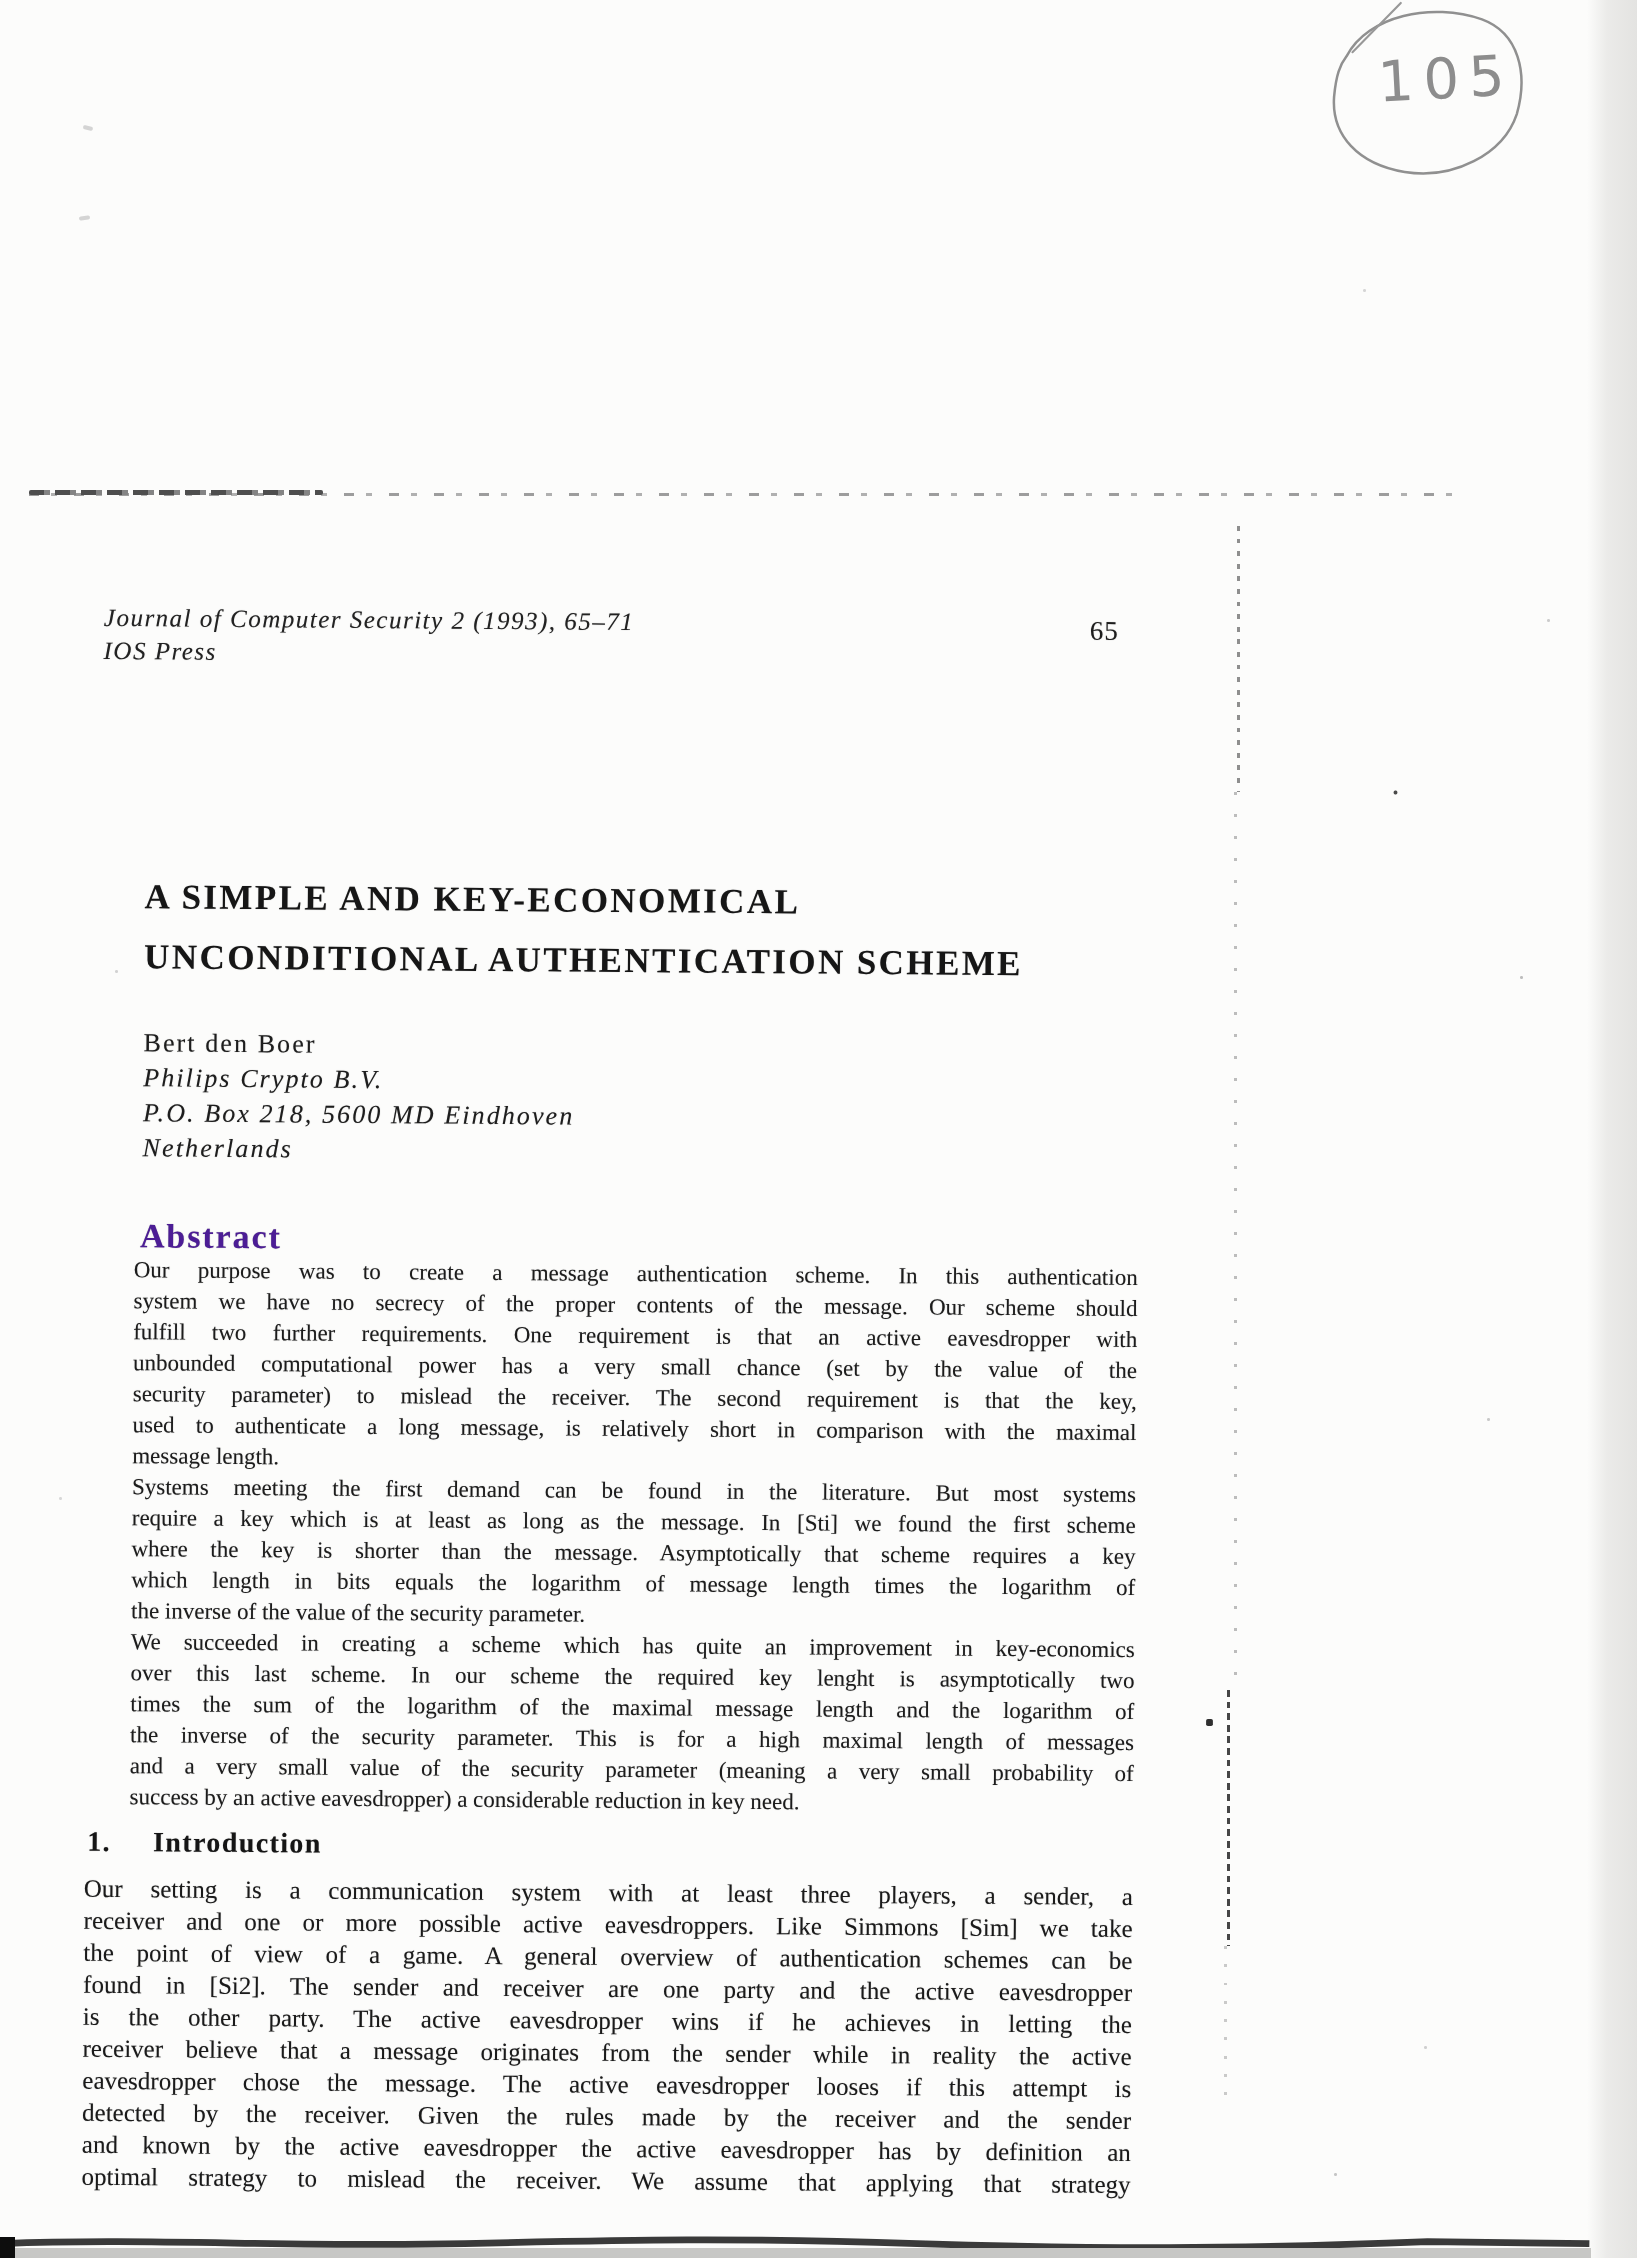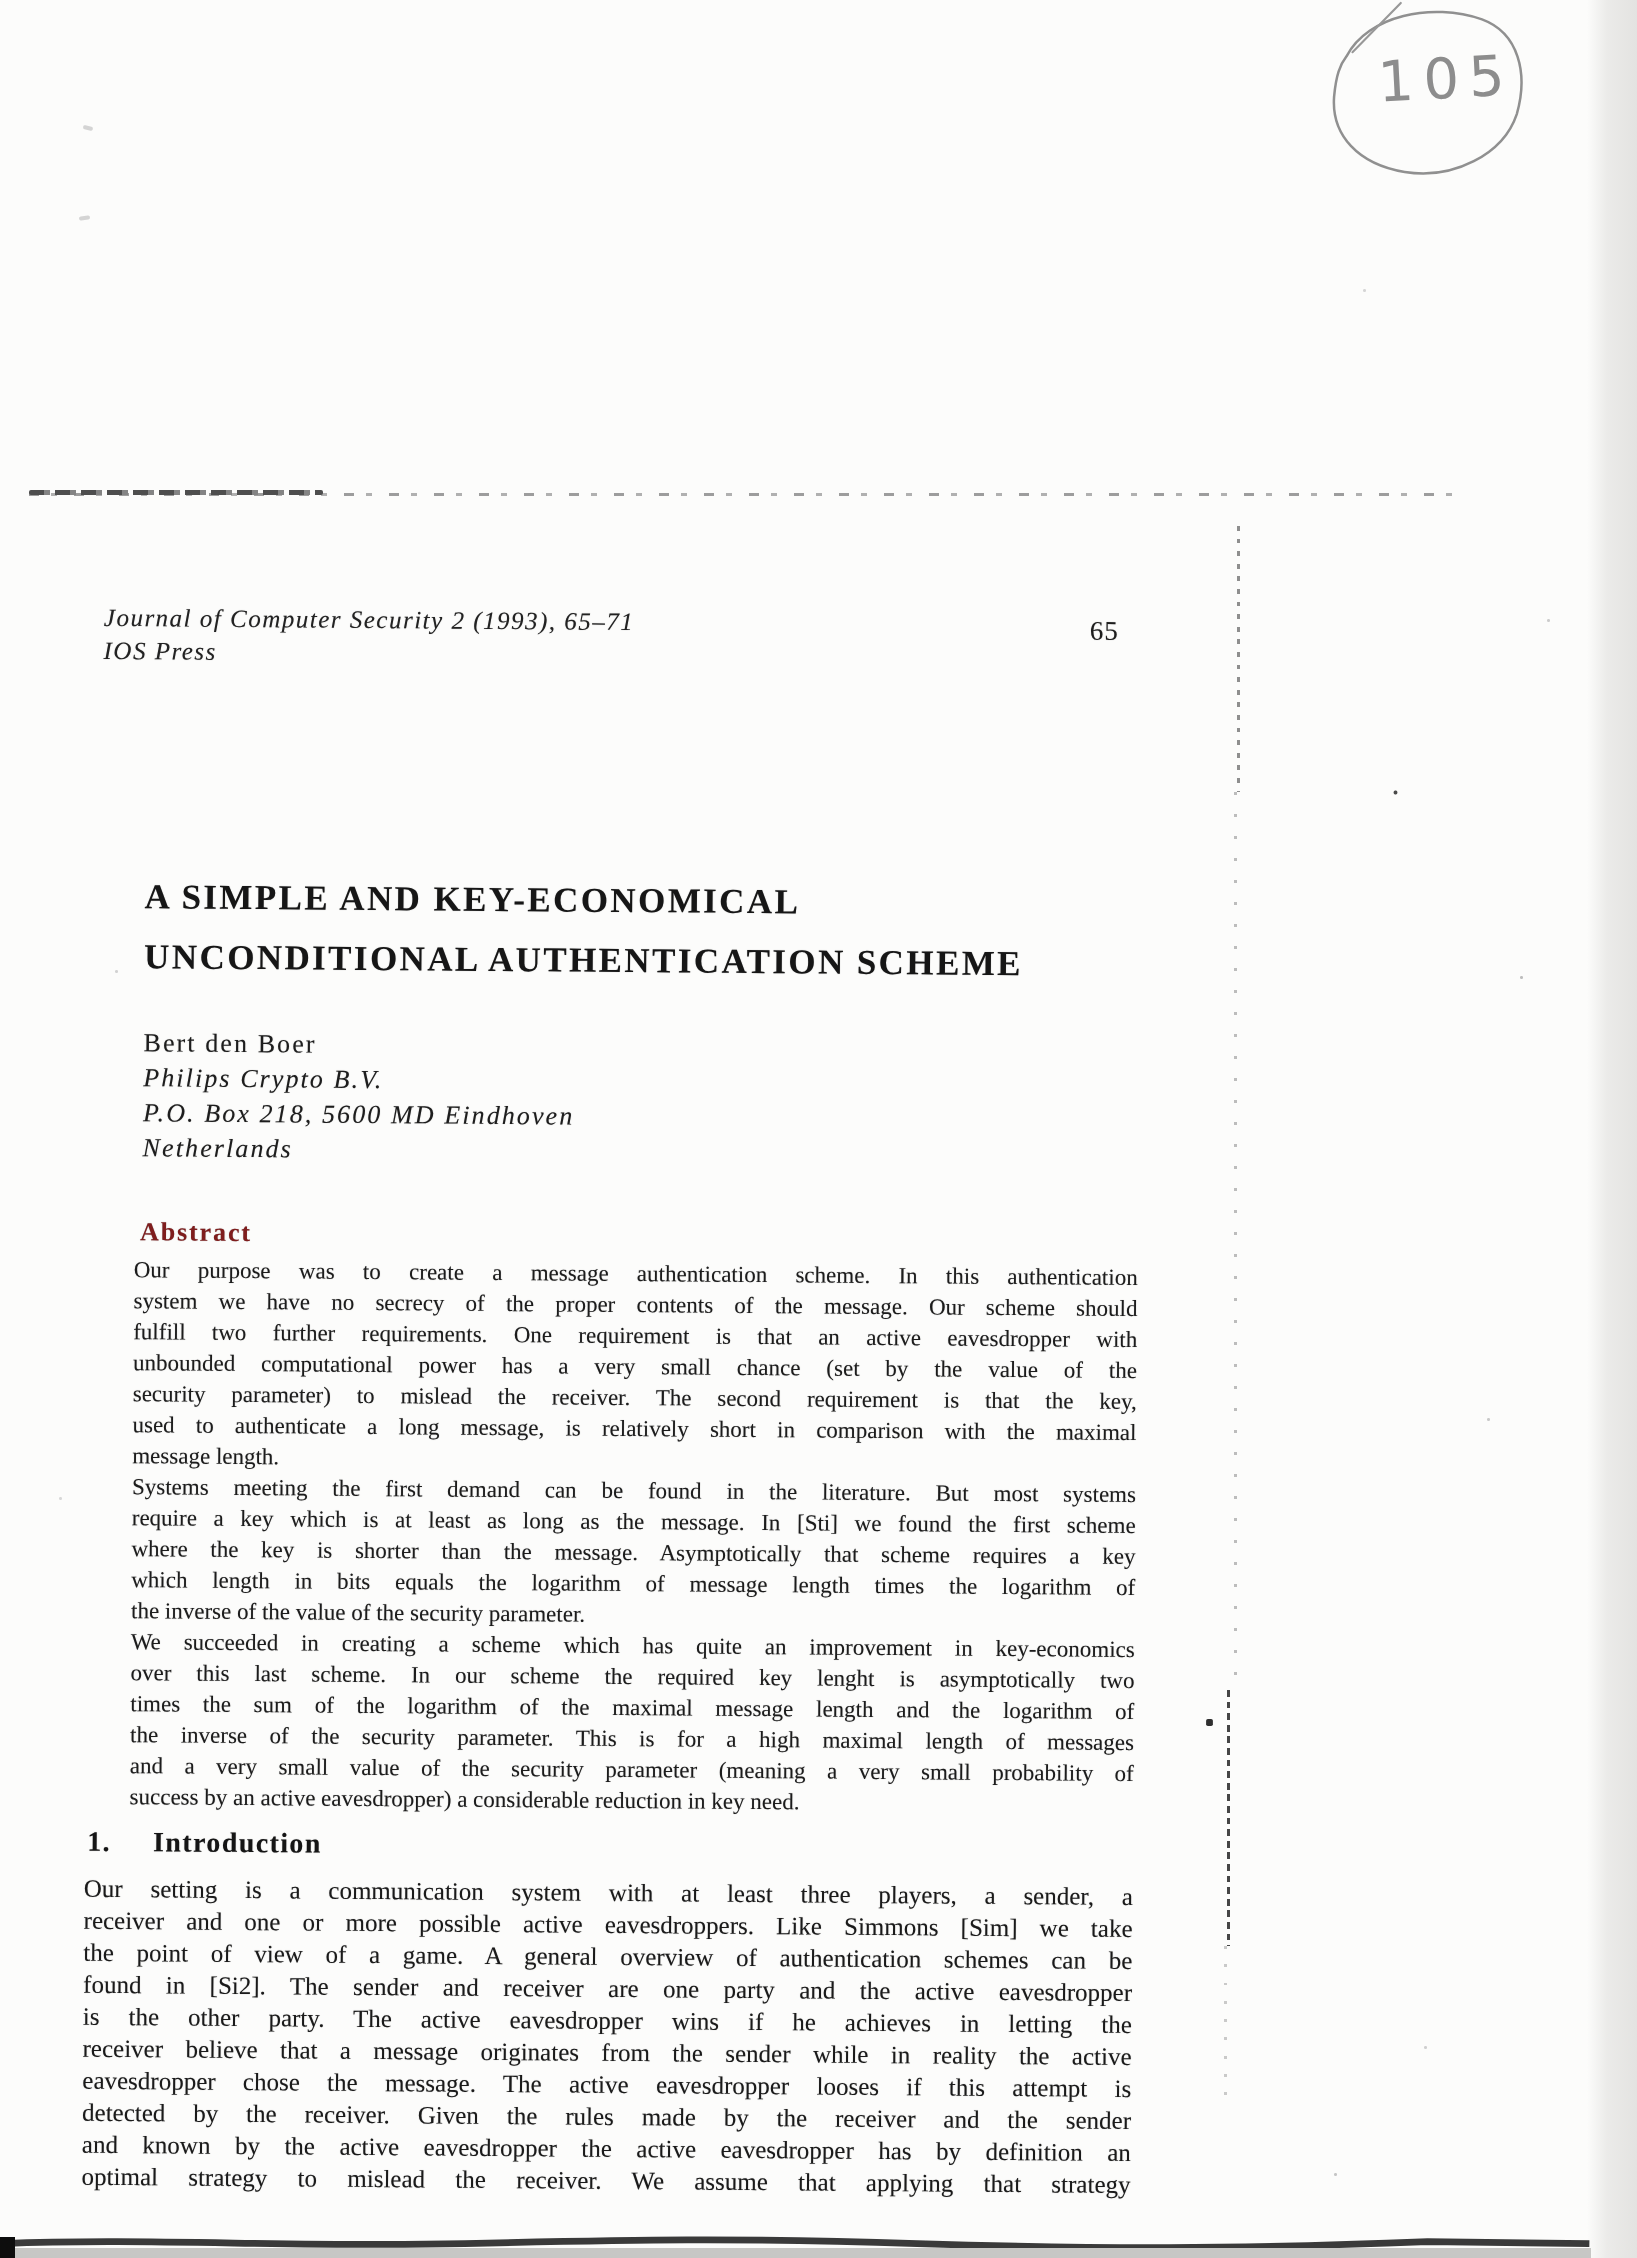--- a/index.html
+++ b/index.html
@@ -17,21 +17,21 @@
     transform:rotate(0.45deg);
     transform-origin:116px 599px;
     text-shadow:0 0 1px rgba(25,25,25,0.35);
   }
   .journal-header{position:absolute;left:104px;top:601px;font-style:italic;font-size:25px;line-height:33px;letter-spacing:1.5px;color:#222;}
   .page-number{position:absolute;left:1045px;top:608px;font-size:27px;letter-spacing:1px;color:#1d1d1d;margin-left:45px;}
   .paper-title{position:absolute;left:147px;top:877px;font-weight:bold;font-size:35px;letter-spacing:2.4px;color:#161616;}
   .paper-title .t-line{height:60px;}
   .author-block{position:absolute;left:147px;top:1025px;font-size:26px;line-height:35px;letter-spacing:2.1px;color:#1d1d1d;}
   .author-block .it{font-style:italic;}
-  .abstract-heading{position:absolute;left:145px;top:1217px;font-weight:bold;font-size:26px;letter-spacing:1.9px;color:#7f1d1d;}
+  .abstract-heading{position:absolute;left:145px;top:1217px;font-weight:bold;font-size:34px;letter-spacing:1.9px;color:#4c1d95;}
   .abstract-body{position:absolute;left:139px;top:1254px;width:1004px;font-size:23px;color:#1c1c1c;}
   .abstract-body .line{line-height:31px;}
   .section-heading{position:absolute;left:97px;top:1826px;font-weight:bold;font-size:28px;letter-spacing:1.4px;color:#151515;}
   .section-heading .sec-title{margin-left:42px;}
   .intro-body{position:absolute;left:94px;top:1873px;width:1049px;font-size:25px;color:#1a1a1a;}
   .intro-body .line{line-height:32px;}
   .line{text-align:justify;text-align-last:justify;}
   .line-last{text-align-last:left;}
 
   

